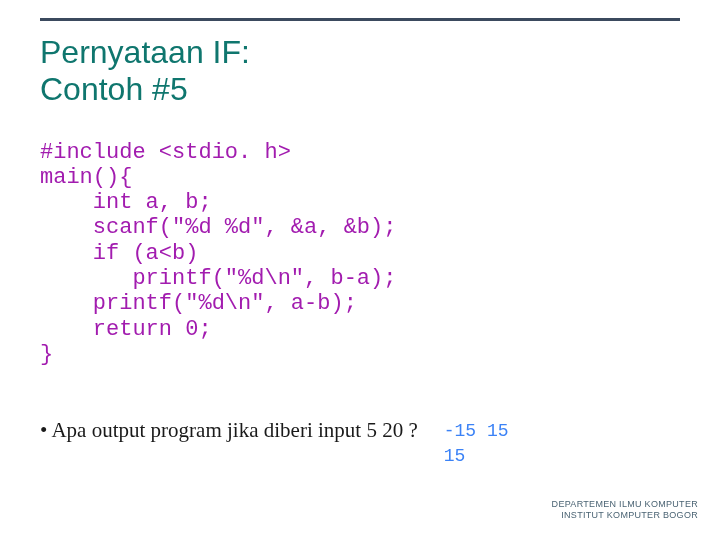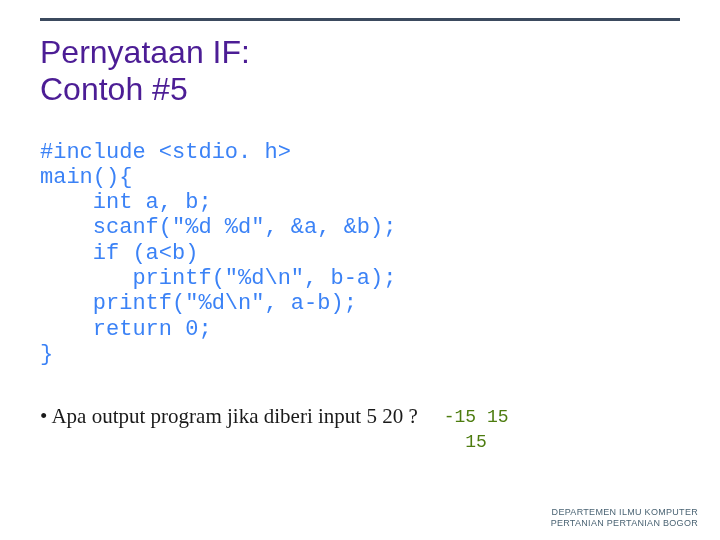--- a/index.html
+++ b/index.html
@@ -1,25 +1,25 @@
 <!DOCTYPE html>
 <html><head>
 <meta charset="utf-8">
 <style>
   * { margin: 0; padding: 0; box-sizing: border-box; }
   html, body { width: 720px; height: 540px; background: #ffffff; font-family: Georgia, 'Times New Roman', serif; color: #1a1a1a; }
   .slide { position: relative; width: 720px; height: 540px; padding: 28px 40px 10px 40px; }
   .rule { position: absolute; left: 40px; right: 40px; top: 18px; height: 3px; background: #3b4a5e; }
-  .title { font-size: 32px; font-weight: 400; line-height: 1.15; margin-top: 6px; margin-bottom: 32px; font-family: Verdana, Arial, sans-serif; color: #4c1d95; }
-  .code { font-family: "Courier New", Courier, monospace; font-size: 22px; line-height: 1.15; white-space: pre; color: #3b82f6; margin-bottom: 36px; }
+  .title { font-size: 32px; font-weight: 400; line-height: 1.15; margin-top: 6px; margin-bottom: 32px; font-family: Verdana, Arial, sans-serif; color: #0f766e; }
+  .code { font-family: "Courier New", Courier, monospace; font-size: 22px; line-height: 1.15; white-space: pre; color: #a21caf; margin-bottom: 50px; }
   .questions { display: flex; align-items: flex-start; gap: 26px; }
   .qlist { list-style: none; font-size: 21px; line-height: 1.25; }
   .qlist li::before { content: "•  "; }
-  .answers { font-family: "Courier New", Courier, monospace; font-size: 18px; line-height: 1.35; white-space: pre; color: #4d7c0f; margin-top: 2px; text-align: center; }
-  .footer { position: absolute; right: 22px; bottom: 12px; text-align: right; font-family: Arial, sans-serif; font-size: 9px; letter-spacing: 0.3px; color: #4a6373; line-height: 1.15; }
+  .answers { font-family: "Courier New", Courier, monospace; font-size: 18px; line-height: 1.35; white-space: pre; color: #3b82f6; margin-top: 2px; }
+  .footer { position: absolute; right: 22px; bottom: 20px; text-align: right; font-family: Arial, sans-serif; font-size: 9px; letter-spacing: 0.3px; color: #4a6373; line-height: 1.15; }
 </style>
 </head>
 <body>
 
 <div class="slide">
   <div class="rule"></div>
 
   <h1 class="title">
     <span>Pernyataan IF:</span><br>
     <span>Contoh #5</span>
@@ -38,15 +38,15 @@
   <div class="questions">
     <ul class="qlist">
       <li>Apa output program jika diberi input 5 20 ?</li>
     </ul>
     <div class="answers">-15 15
 15</div>
   </div>
 
   <div class="footer">
     <div>DEPARTEMEN ILMU KOMPUTER</div>
-    <div>PERTANIAN PERTANIAN BOGOR</div>
+    <div>INSTITUT KOMPUTER BOGOR</div>
   </div>
 </div>
 
 </body></html>

